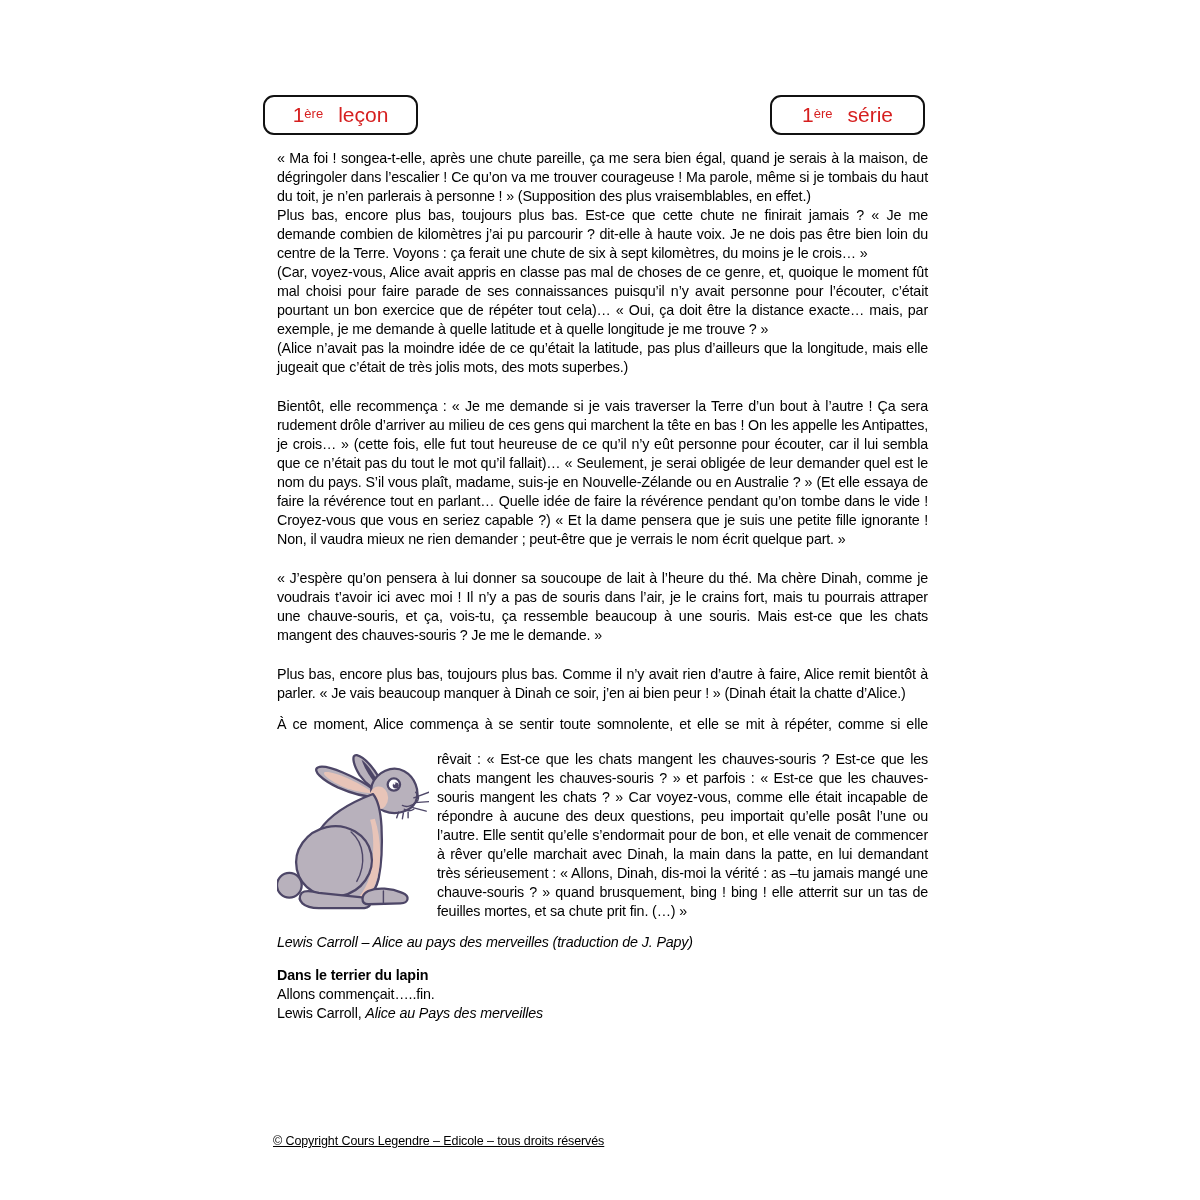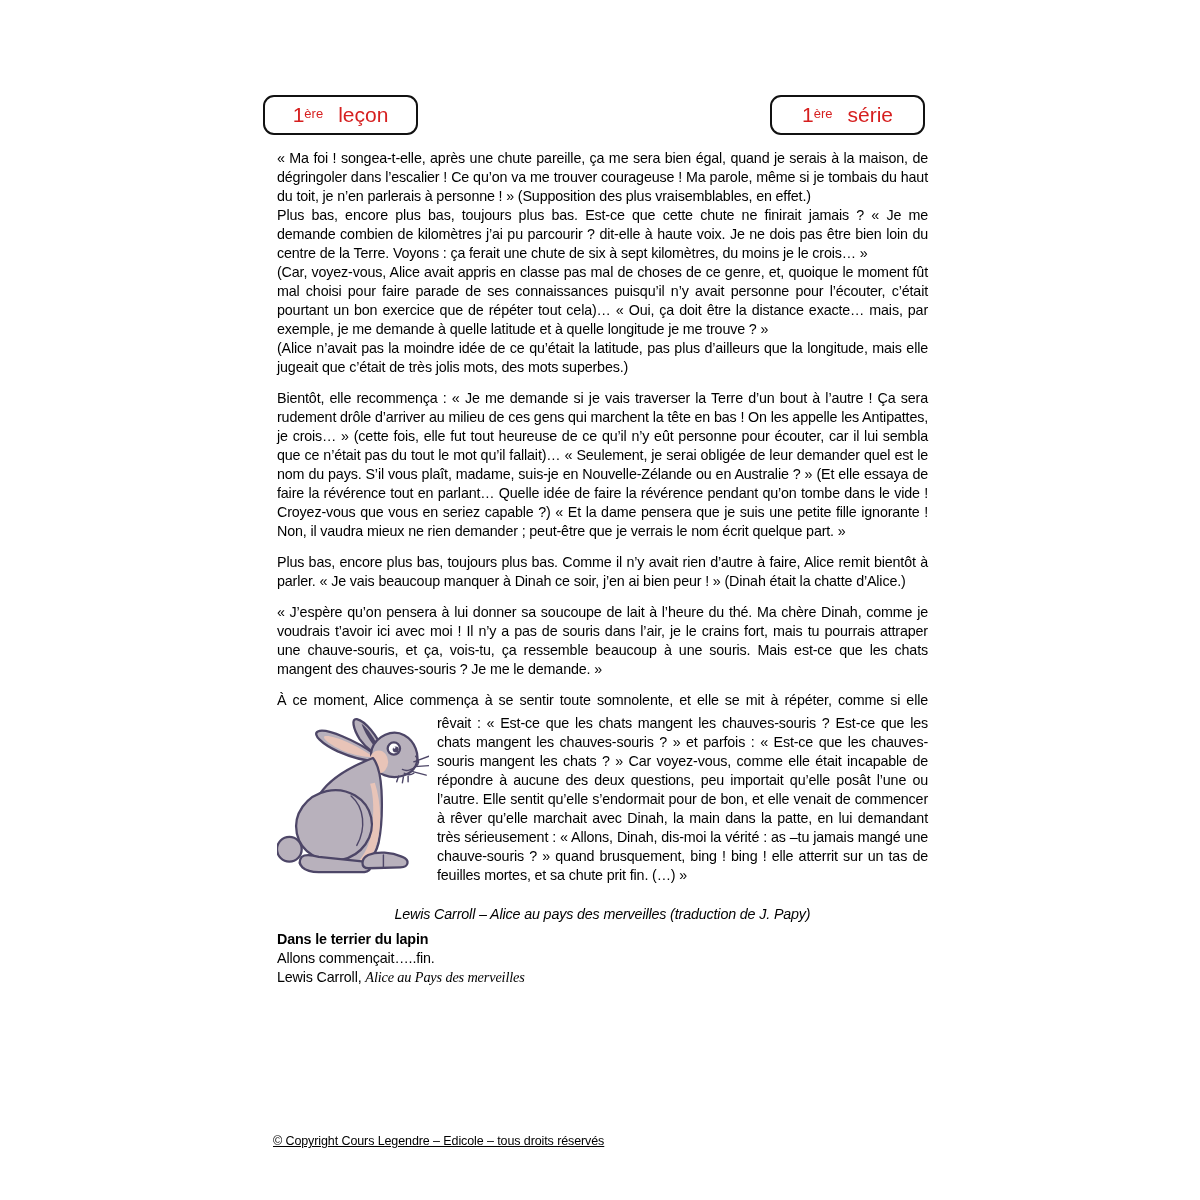--- a/index.html
+++ b/index.html
@@ -44,26 +44,26 @@
   .content {
     position: absolute;
     left: 277px; top: 149px;
     width: 651px;
     font-size: 14.3px;
     line-height: 19px;
     letter-spacing: -0.15px;
     text-align: justify;
   }
   .para { margin: 0; }
-  .gap { margin-top: 12px; }
+  .gap { margin-top: 20px; }
 
   .p5-first {
     text-align: justify;
     text-align-last: justify;
-    margin: 12px 0 4px 0;
+    margin: 12px 0 16px 0;
   }
 
   .rabbit-wrap {
     float: left;
     width: 152px;
     margin: 2px 8px 2px 0;
   }
   .rabbit { display: block; }
   .rabbit .stroked {
     stroke: #4d4667;
@@ -77,31 +77,31 @@
     stroke-linejoin: round;
     stroke-linecap: round;
     fill: none;
   }
   .fill-body { fill: #b8b1bc; }
   .fill-accent { fill: #e8c4b8; }
   .fill-dark { fill: #4d4667; }
   .fill-white { fill: #ffffff; }
 
   .attribution {
-    margin-top: 20px;
-    text-align: center;
+    margin-top: 12px;
+    text-align: left;
     font-style: italic;
   }
   .exercise {
-    margin-top: 6px;
+    margin-top: 14px;
     text-align: left;
   }
   .exercise .title { font-weight: bold; }
   .exercise .line { }
-  .exercise .book { font-style: italic; font-family: Liberation Serif, serif; }
+  .exercise .book { font-style: italic; }
 
   .footer {
     position: absolute;
     left: 273px; top: 1134px;
     font-size: 12.5px;
     letter-spacing: -0.1px;
     text-decoration: underline;
   }
 </style>
 </head>
@@ -121,23 +121,23 @@
   </div>
 
   <div class="content">
     <p class="para">« Ma foi ! songea-t-elle, après une chute pareille, ça me sera bien égal, quand je serais à la maison, de dégringoler dans l’escalier ! Ce qu’on va me trouver courageuse ! Ma parole, même si je tombais du haut du toit, je n’en parlerais à personne ! » (Supposition des plus vraisemblables, en effet.)</p>
     <p class="para">Plus bas, encore plus bas, toujours plus bas. Est-ce que cette chute ne finirait jamais ? « Je me demande combien de kilomètres j’ai pu parcourir ? dit-elle à haute voix. Je ne dois pas être bien loin du centre de la Terre. Voyons : ça ferait une chute de six à sept kilomètres, du moins je le crois… »</p>
     <p class="para">(Car, voyez-vous, Alice avait appris en classe pas mal de choses de ce genre, et, quoique le moment fût mal choisi pour faire parade de ses connaissances puisqu’il n’y avait personne pour l’écouter, c’était pourtant un bon exercice que de répéter tout cela)… « Oui, ça doit être la distance exacte… mais, par exemple, je me demande à quelle latitude et à quelle longitude je me trouve ? »</p>
     <p class="para">(Alice n’avait pas la moindre idée de ce qu’était la latitude, pas plus d’ailleurs que la longitude, mais elle jugeait que c’était de très jolis mots, des mots superbes.)</p>
 
     <p class="para gap">Bientôt, elle recommença : « Je me demande si je vais traverser la Terre d’un bout à l’autre ! Ça sera rudement drôle d’arriver au milieu de ces gens qui marchent la tête en bas ! On les appelle les Antipattes, je crois… » (cette fois, elle fut tout heureuse de ce qu’il n’y eût personne pour écouter, car il lui sembla que ce n’était pas du tout le mot qu’il fallait)… « Seulement, je serai obligée de leur demander quel est le nom du pays. S’il vous plaît, madame, suis-je en Nouvelle-Zélande ou en Australie ? » (Et elle essaya de faire la révérence tout en parlant… Quelle idée de faire la révérence pendant qu’on tombe dans le vide ! Croyez-vous que vous en seriez capable ?) « Et la dame pensera que je suis une petite fille ignorante ! Non, il vaudra mieux ne rien demander ; peut-être que je verrais le nom écrit quelque part. »</p>
 
+    <p class="para gap">« J’espère qu’on pensera à lui donner sa soucoupe de lait à l’heure du thé. Ma chère Dinah, comme je voudrais t’avoir ici avec moi ! Il n’y a pas de souris dans l’air, je le crains fort, mais tu pourrais attraper une chauve-souris, et ça, vois-tu, ça ressemble beaucoup à une souris. Mais est-ce que les chats mangent des chauves-souris ? Je me le demande. »</p>
+
     <p class="para gap">Plus bas, encore plus bas, toujours plus bas. Comme il n’y avait rien d’autre à faire, Alice remit bientôt à parler. « Je vais beaucoup manquer à Dinah ce soir, j’en ai bien peur ! » (Dinah était la chatte d’Alice.)</p>
-
-    <p class="para gap">« J’espère qu’on pensera à lui donner sa soucoupe de lait à l’heure du thé. Ma chère Dinah, comme je voudrais t’avoir ici avec moi ! Il n’y a pas de souris dans l’air, je le crains fort, mais tu pourrais attraper une chauve-souris, et ça, vois-tu, ça ressemble beaucoup à une souris. Mais est-ce que les chats mangent des chauves-souris ? Je me le demande. »</p>
 
     <p class="para p5-first">À ce moment, Alice commença à se sentir toute somnolente, et elle se mit à répéter, comme si elle</p>
 
     <p class="para">
       <span class="rabbit-wrap">
         <svg class="rabbit" viewBox="0 0 160 170" width="152" height="162" xmlns="http://www.w3.org/2000/svg">
 
           <path class="stroked fill-body" d="M103,40 C84,26 52,12 43,16 C37,19 47,29 64,37 C80,44 95,47 103,47 Z"></path>
           <path class="fill-accent" d="M99,41 C83,30 58,19 50,21 C47,23 56,30 69,36 C81,41 93,43 99,43 Z"></path>
 

